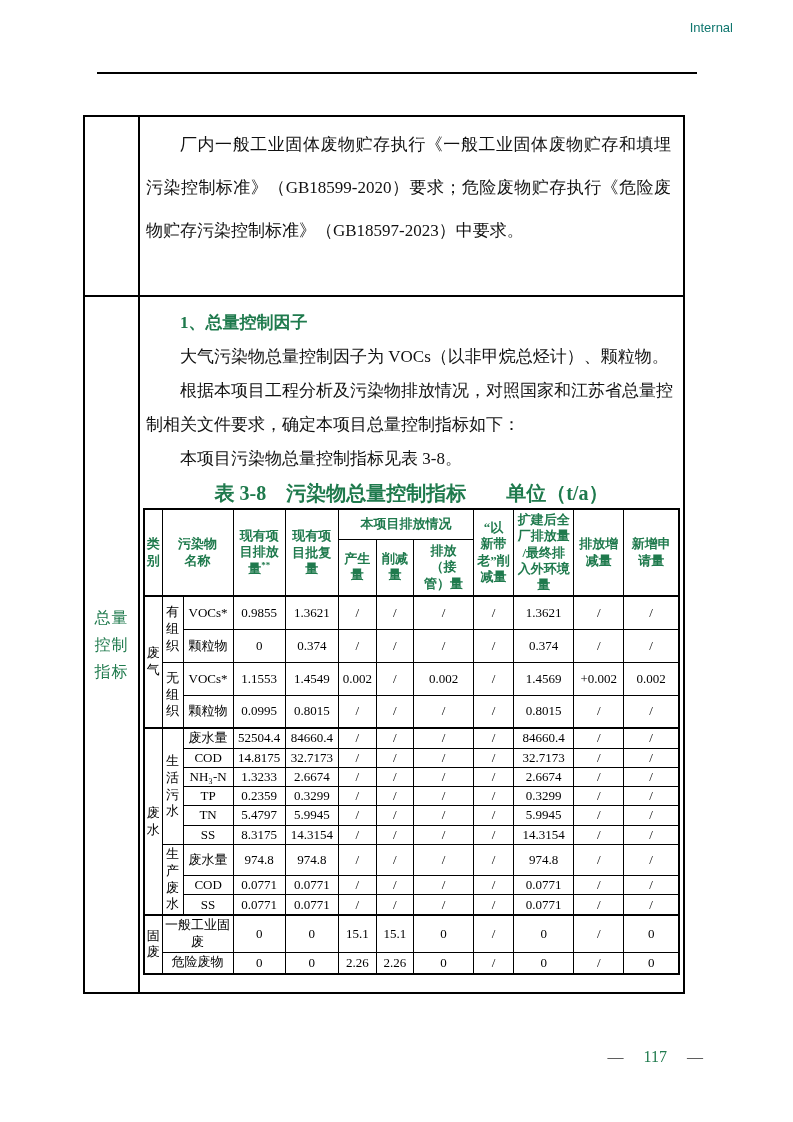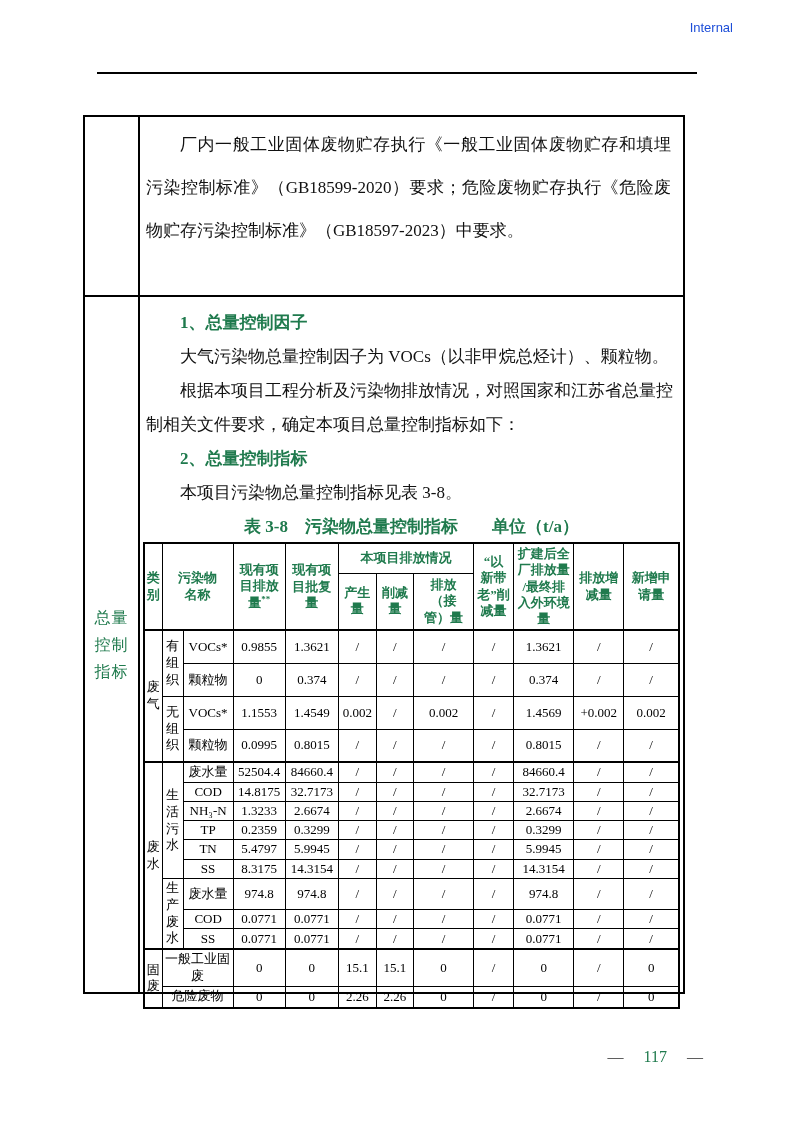--- a/index.html
+++ b/index.html
@@ -5,21 +5,21 @@
   * { margin:0; padding:0; box-sizing:border-box; }
   html,body { background:#ffffff; }
   body {
     width:793px; height:1122px; position:relative;
     font-family:"Liberation Serif","DejaVu Serif",serif;
     color:#000;
   }
   .internal-label {
     position:absolute; top:20px; right:60px;
     font-family:"Liberation Sans","DejaVu Sans",sans-serif;
-    font-size:13px; color:#1d4ed8;
+    font-size:13px; color:#0f766e;
   }
   .top-rule {
     position:absolute; top:72px; left:97px; width:600px; height:2px; background:#000;
   }
   .outer-table {
     position:absolute; left:83px; top:115px; width:602px;
     border:2px solid #000;
     display:grid;
     grid-template-columns:55px 1fr;
     grid-template-rows:180px 695px;
@@ -33,21 +33,21 @@
     color:#1f7a4d; letter-spacing:1px;
   }
   .cell-b2 { padding-top:9px; }
   .textblock { padding:0 10px 0 6px; }
   .sec-heading {
     font-size:17px; font-weight:bold; color:#1f7a4d;
     line-height:34px; text-indent:2em;
   }
   .sec-para { font-size:17px; line-height:34px; text-indent:2em; text-align:justify; color:#111; }
   .tbl-title {
-    font-size:17px; font-weight:bold; color:#1f7a4d;
+    font-size:20px; font-weight:bold; color:#1f7a4d;
     text-align:center; line-height:30px; margin-top:2px;
   }
   table.inner {
     border-collapse:collapse; table-layout:fixed;
     width:537px; margin-left:3px;
     border:2px solid #000;
   }
   .inner th, .inner td {
     border:1px solid #000; text-align:center; vertical-align:middle;
     font-size:13px; line-height:1.25; padding:1px;
@@ -85,21 +85,20 @@
     <p>厂内一般工业固体废物贮存执行《一般工业固体废物贮存和填埋污染控制标准》（GB18599-2020）要求；危险废物贮存执行《危险废物贮存污染控制标准》（GB18597-2023）中要求。</p>
   </div>
   <div class="cell-a2">
     <div class="side-label">总量控制指标</div>
   </div>
   <div class="cell-b2">
     <div class="textblock">
       <div class="sec-heading">1、总量控制因子</div>
       <p class="sec-para">大气污染物总量控制因子为 VOCs（以非甲烷总烃计）、颗粒物。</p>
       <p class="sec-para">根据本项目工程分析及污染物排放情况，对照国家和江苏省总量控制相关文件要求，确定本项目总量控制指标如下：</p>
-      <div class="sec-heading">2、总量控制指标</div>
       <p class="sec-para">本项目污染物总量控制指标见表 3-8。</p>
     </div>
     <div class="tbl-title">表 3-8　污染物总量控制指标　　单位（t/a）</div>
     <table class="inner">
       <colgroup>
         <col style="width:18px">
           <col style="width:21px">
           <col style="width:50px">
         <col style="width:52px">
           <col style="width:53px">

